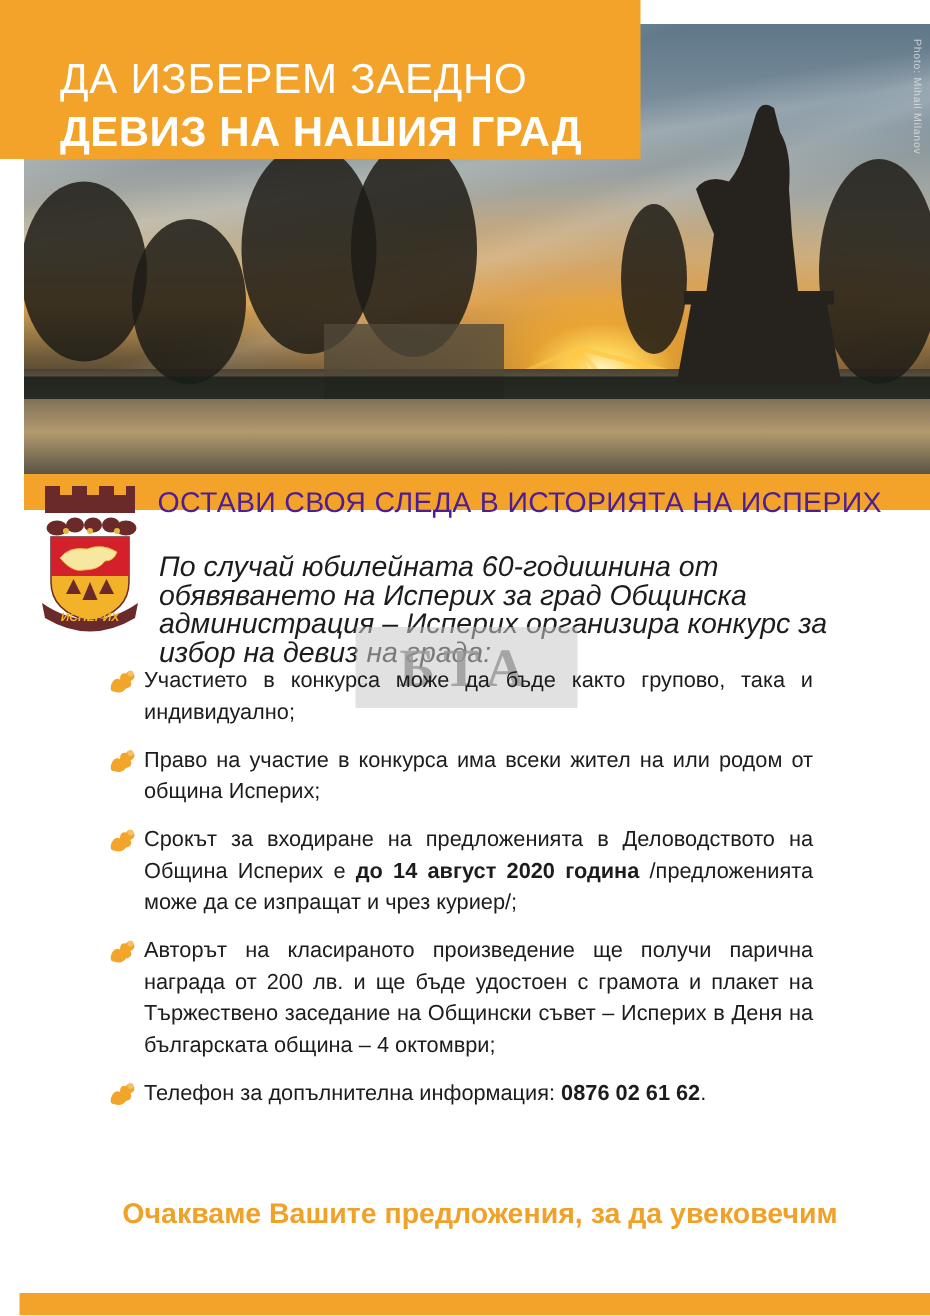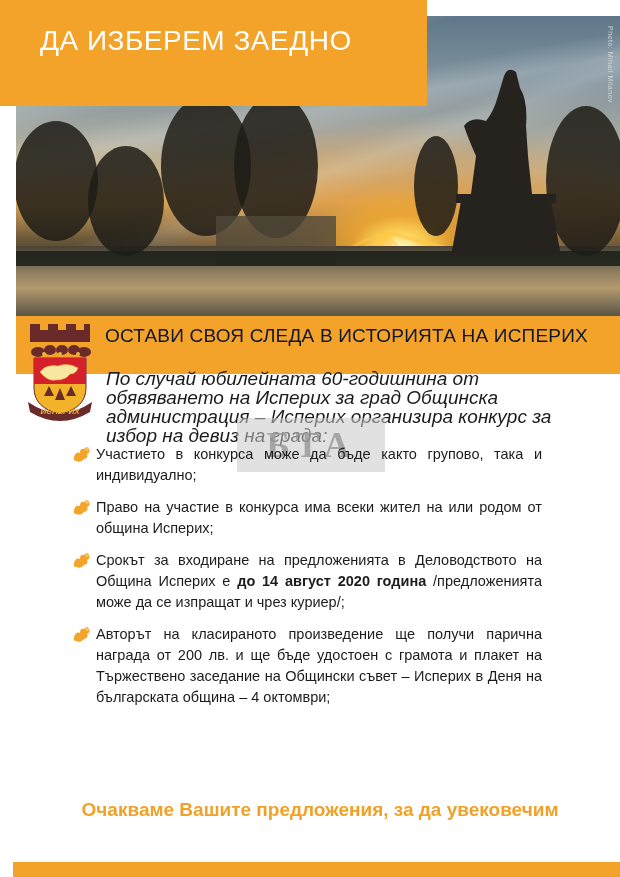--- a/index.html
+++ b/index.html
@@ -27,28 +27,28 @@
     background: linear-gradient(180deg, #4a4336 0%, #8a7a5e 35%, #b39a6e 60%, #5a5444 100%);
   }
   .photo .trees { position: absolute; inset: 0; }
   .photo .credit {
     position: absolute; right: 6px; top: 10px; writing-mode: vertical-rl;
     font-size: 7px; color: rgba(230,230,230,0.75); letter-spacing: 0.5px;
   }
 
   .title-box {
     position: absolute; left: 0; top: 0; width: 427px; height: 106px;
-    background: #f4a32a; padding: 24px 0 0 40px; color: #ffffff;
+    background: #f4a32a; padding: 36px 0 0 40px; color: #ffffff;
   }
   .title-line1 { font-size: 28px; font-weight: 400; letter-spacing: 0.5px; line-height: 34px; }
   .title-line2 { font-size: 28px; font-weight: 700; letter-spacing: 0.3px; line-height: 36px; }
 
   .band {
-    position: absolute; left: 16px; top: 316px; width: 604px; height: 58px;
-    background: #f4a32a; color: #0f172a;
+    position: absolute; left: 16px; top: 316px; width: 604px; height: 24px;
+    background: #f4a32a; color: #4c1d95;
   }
   .band-text {
     position: absolute; left: 89px; top: 9px; font-size: 19px; letter-spacing: 0.2px; font-weight: 400;
   }
 
   .crest { position: absolute; left: 24px; top: 322px; width: 72px; height: 100px; }
 
   .intro {
     position: absolute; left: 106px; top: 369px; width: 470px;
     font-size: 19px; line-height: 19px; font-style: italic; color: #1c1c1c;
@@ -112,20 +112,21 @@
       <polygon points="435,240 545,240 535,185 445,185"></polygon>
       <rect x="440" y="178" width="100" height="9"></rect>
       <path d="M455 178 L460 140 Q452 122 448 110 Q455 100 470 105 Q478 95 482 80 L488 60 Q492 50 500 56 L504 72 Q512 85 510 110 L512 140 L516 178 Z"></path>
     </g>
   </svg>
   <div class="credit">Photo: Mihail Milanov</div>
 </div>
 
 <div class="title-box">
   <div class="title-line1">ДА ИЗБЕРЕМ ЗАЕДНО</div>
+  <div class="title-line2">ДЕВИЗ НА НАШИЯ ГРАД</div>
 </div>
 
 <div class="band">
   <div class="band-text">ОСТАВИ СВОЯ СЛЕДА В ИСТОРИЯТА НА ИСПЕРИХ</div>
 </div>
 
 <svg class="crest" viewBox="0 0 72 100">
 
   <path d="M6 2 h10 v6 h8 v-6 h10 v6 h8 v-6 h10 v6 h8 v-6 h6 v18 h-60 z" fill="#6b2a2a"></path>
 
@@ -183,19 +184,26 @@
     </svg>
     <span>Срокът за входиране на предложенията в Деловодството на Община Исперих е </span><b>до 14 август 2020 година</b><span> /предложенията може да се изпращат и чрез куриер/;</span>
   </div>
   <div class="bullet">
     <svg class="icon" viewBox="0 0 20 18">
       <path d="M2 12 q2 -6 6 -4 q0 -5 4 -4 q2 -3 5 0 q2 3 -2 5 q2 4 -3 5 q-3 4 -8 2 q-3 0 -2 -4z" fill="#f3a42b"></path>
       <circle cx="15" cy="4" r="2" fill="#f7c060"></circle>
     </svg>
     <span>Авторът на класираното произведение ще получи парична награда от 200 лв. и ще бъде удостоен с грамота и плакет на Тържествено заседание на Общински съвет – Исперих в Деня на българската община – 4 октомври;</span>
   </div>
+  <div class="bullet">
+    <svg class="icon" viewBox="0 0 20 18">
+      <path d="M2 12 q2 -6 6 -4 q0 -5 4 -4 q2 -3 5 0 q2 3 -2 5 q2 4 -3 5 q-3 4 -8 2 q-3 0 -2 -4z" fill="#f3a42b"></path>
+      <circle cx="15" cy="4" r="2" fill="#f7c060"></circle>
+    </svg>
+    <span>Телефон за допълнителна информация: </span><b>0876 02 61 62</b><span>.</span>
+  </div>
 </div>
 
 <div class="closing">
   <div>Очакваме Вашите предложения, за да увековечим</div>
 </div>
 
 <div class="footer-bar"></div>
 
 </body></html>

